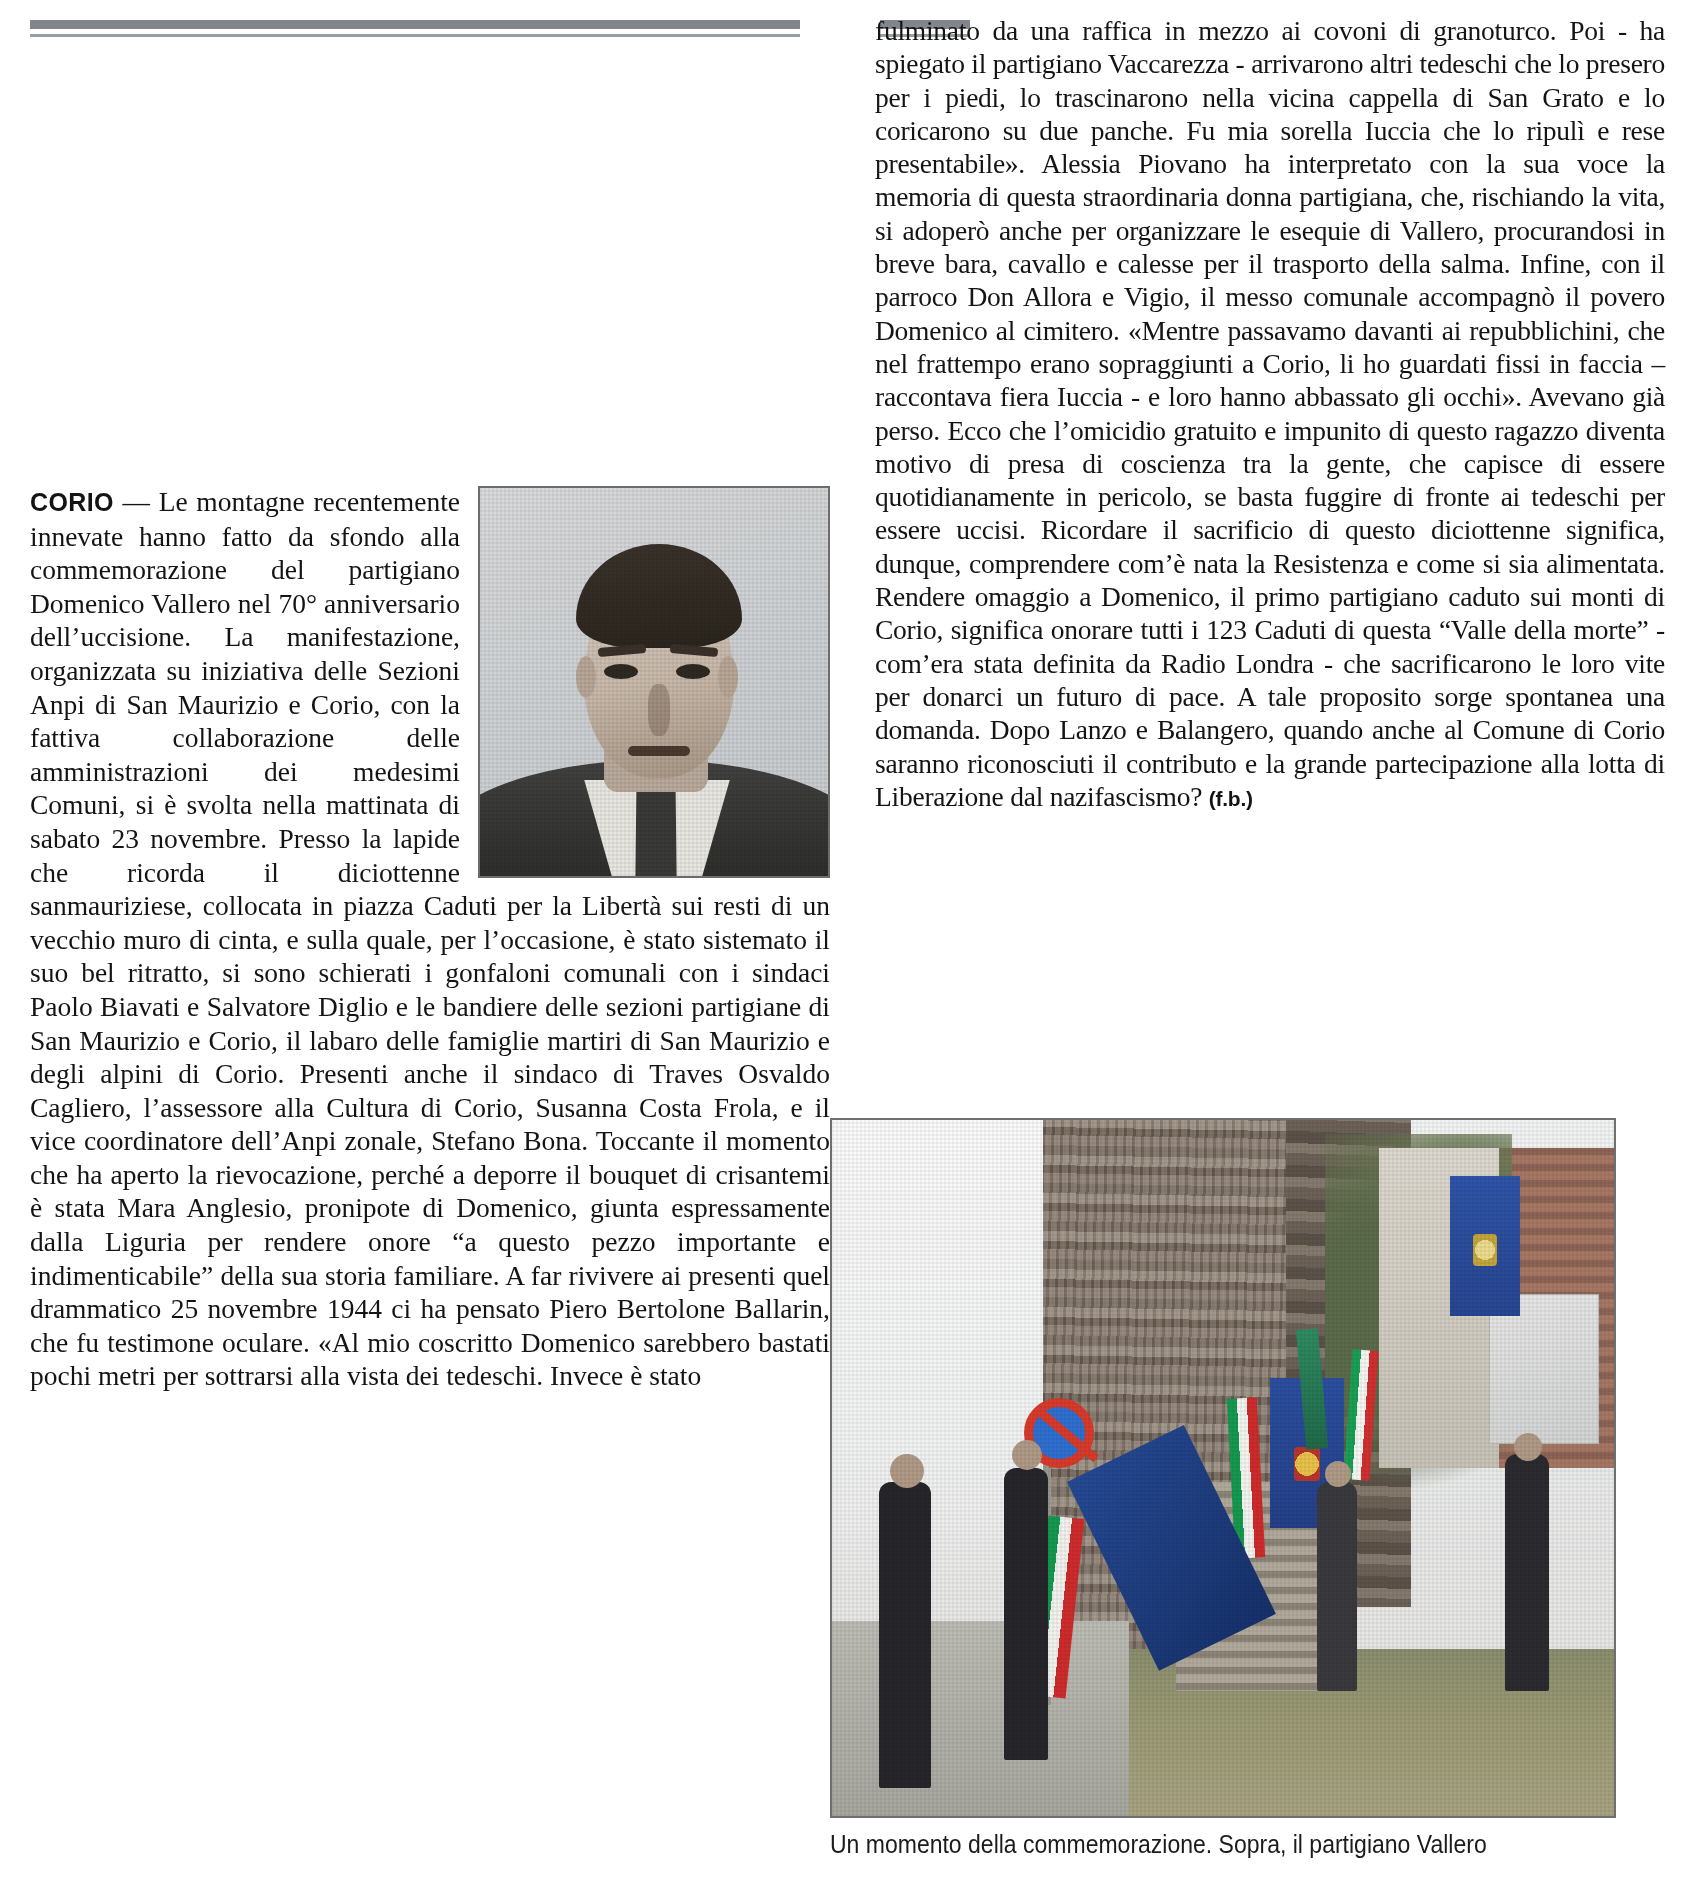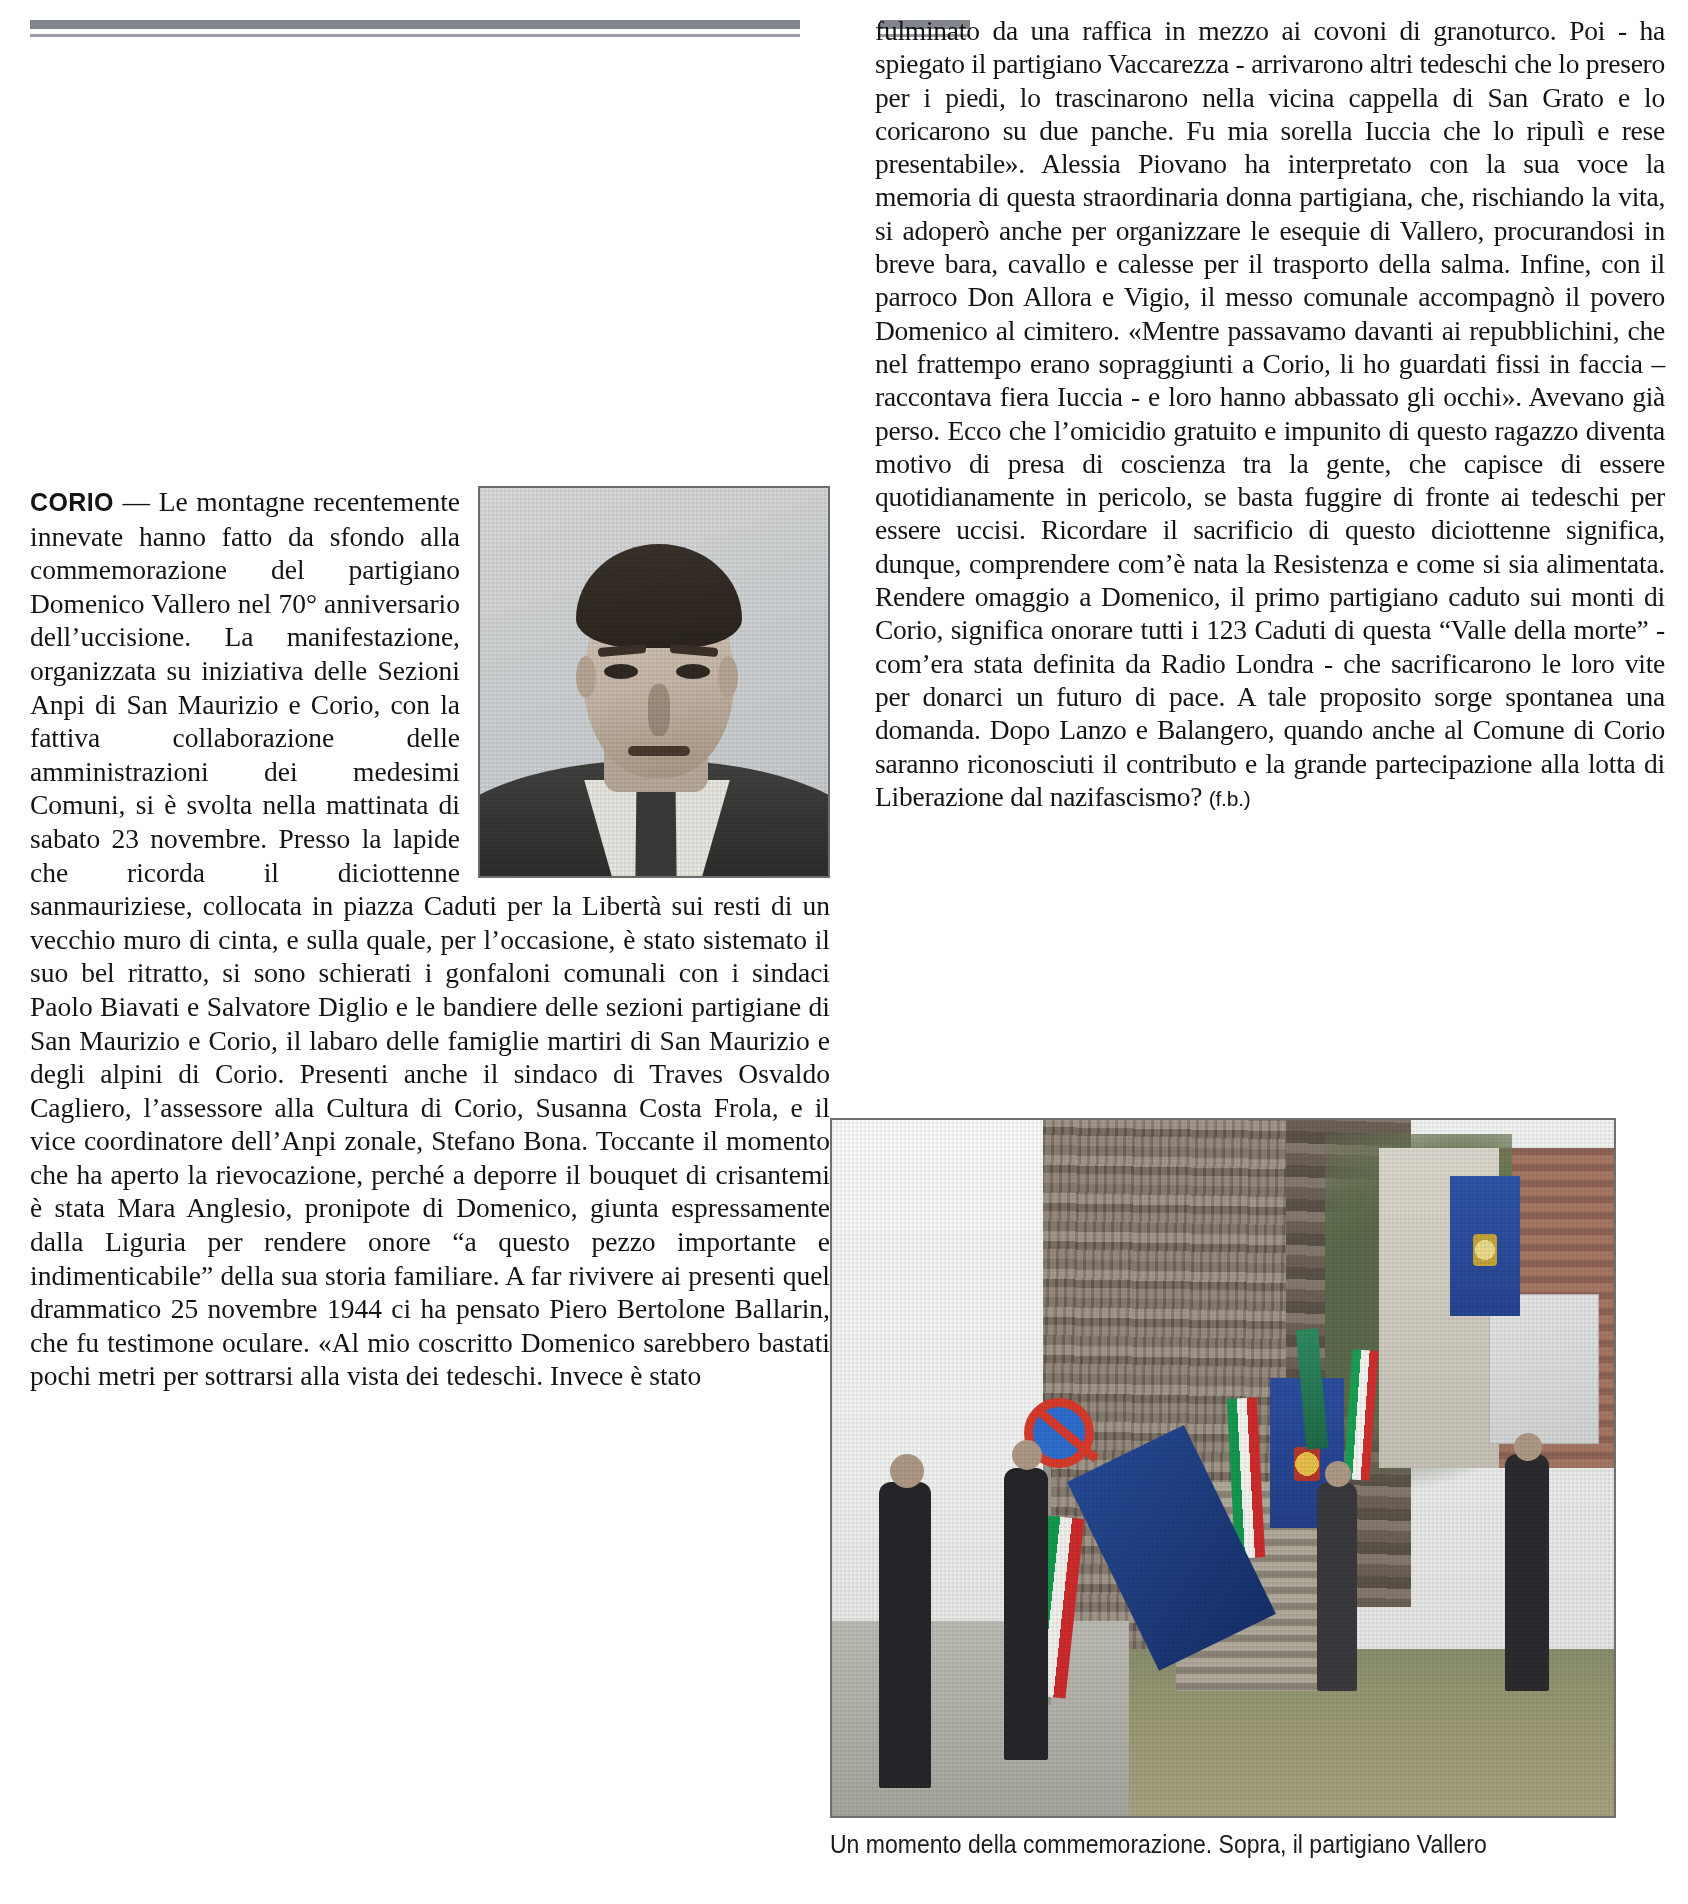--- a/index.html
+++ b/index.html
@@ -222,21 +222,21 @@
     font-size: 27.5px;
     line-height: 33.3px;
     text-align: justify;
     font-family: "Liberation Serif", serif;
     color: #141414;
     letter-spacing: -0.25px;
   }
   .byline {
     font-family: "Liberation Sans Narrow", "Liberation Sans", sans-serif;
     font-size: 21px;
-    font-weight: 400;
+    font-weight: 700;
     white-space: nowrap;
   }
 
   
   .photo-wrap {
     position: absolute;
     left: 830px;
     top: 1118px;
     width: 852px;
   }

